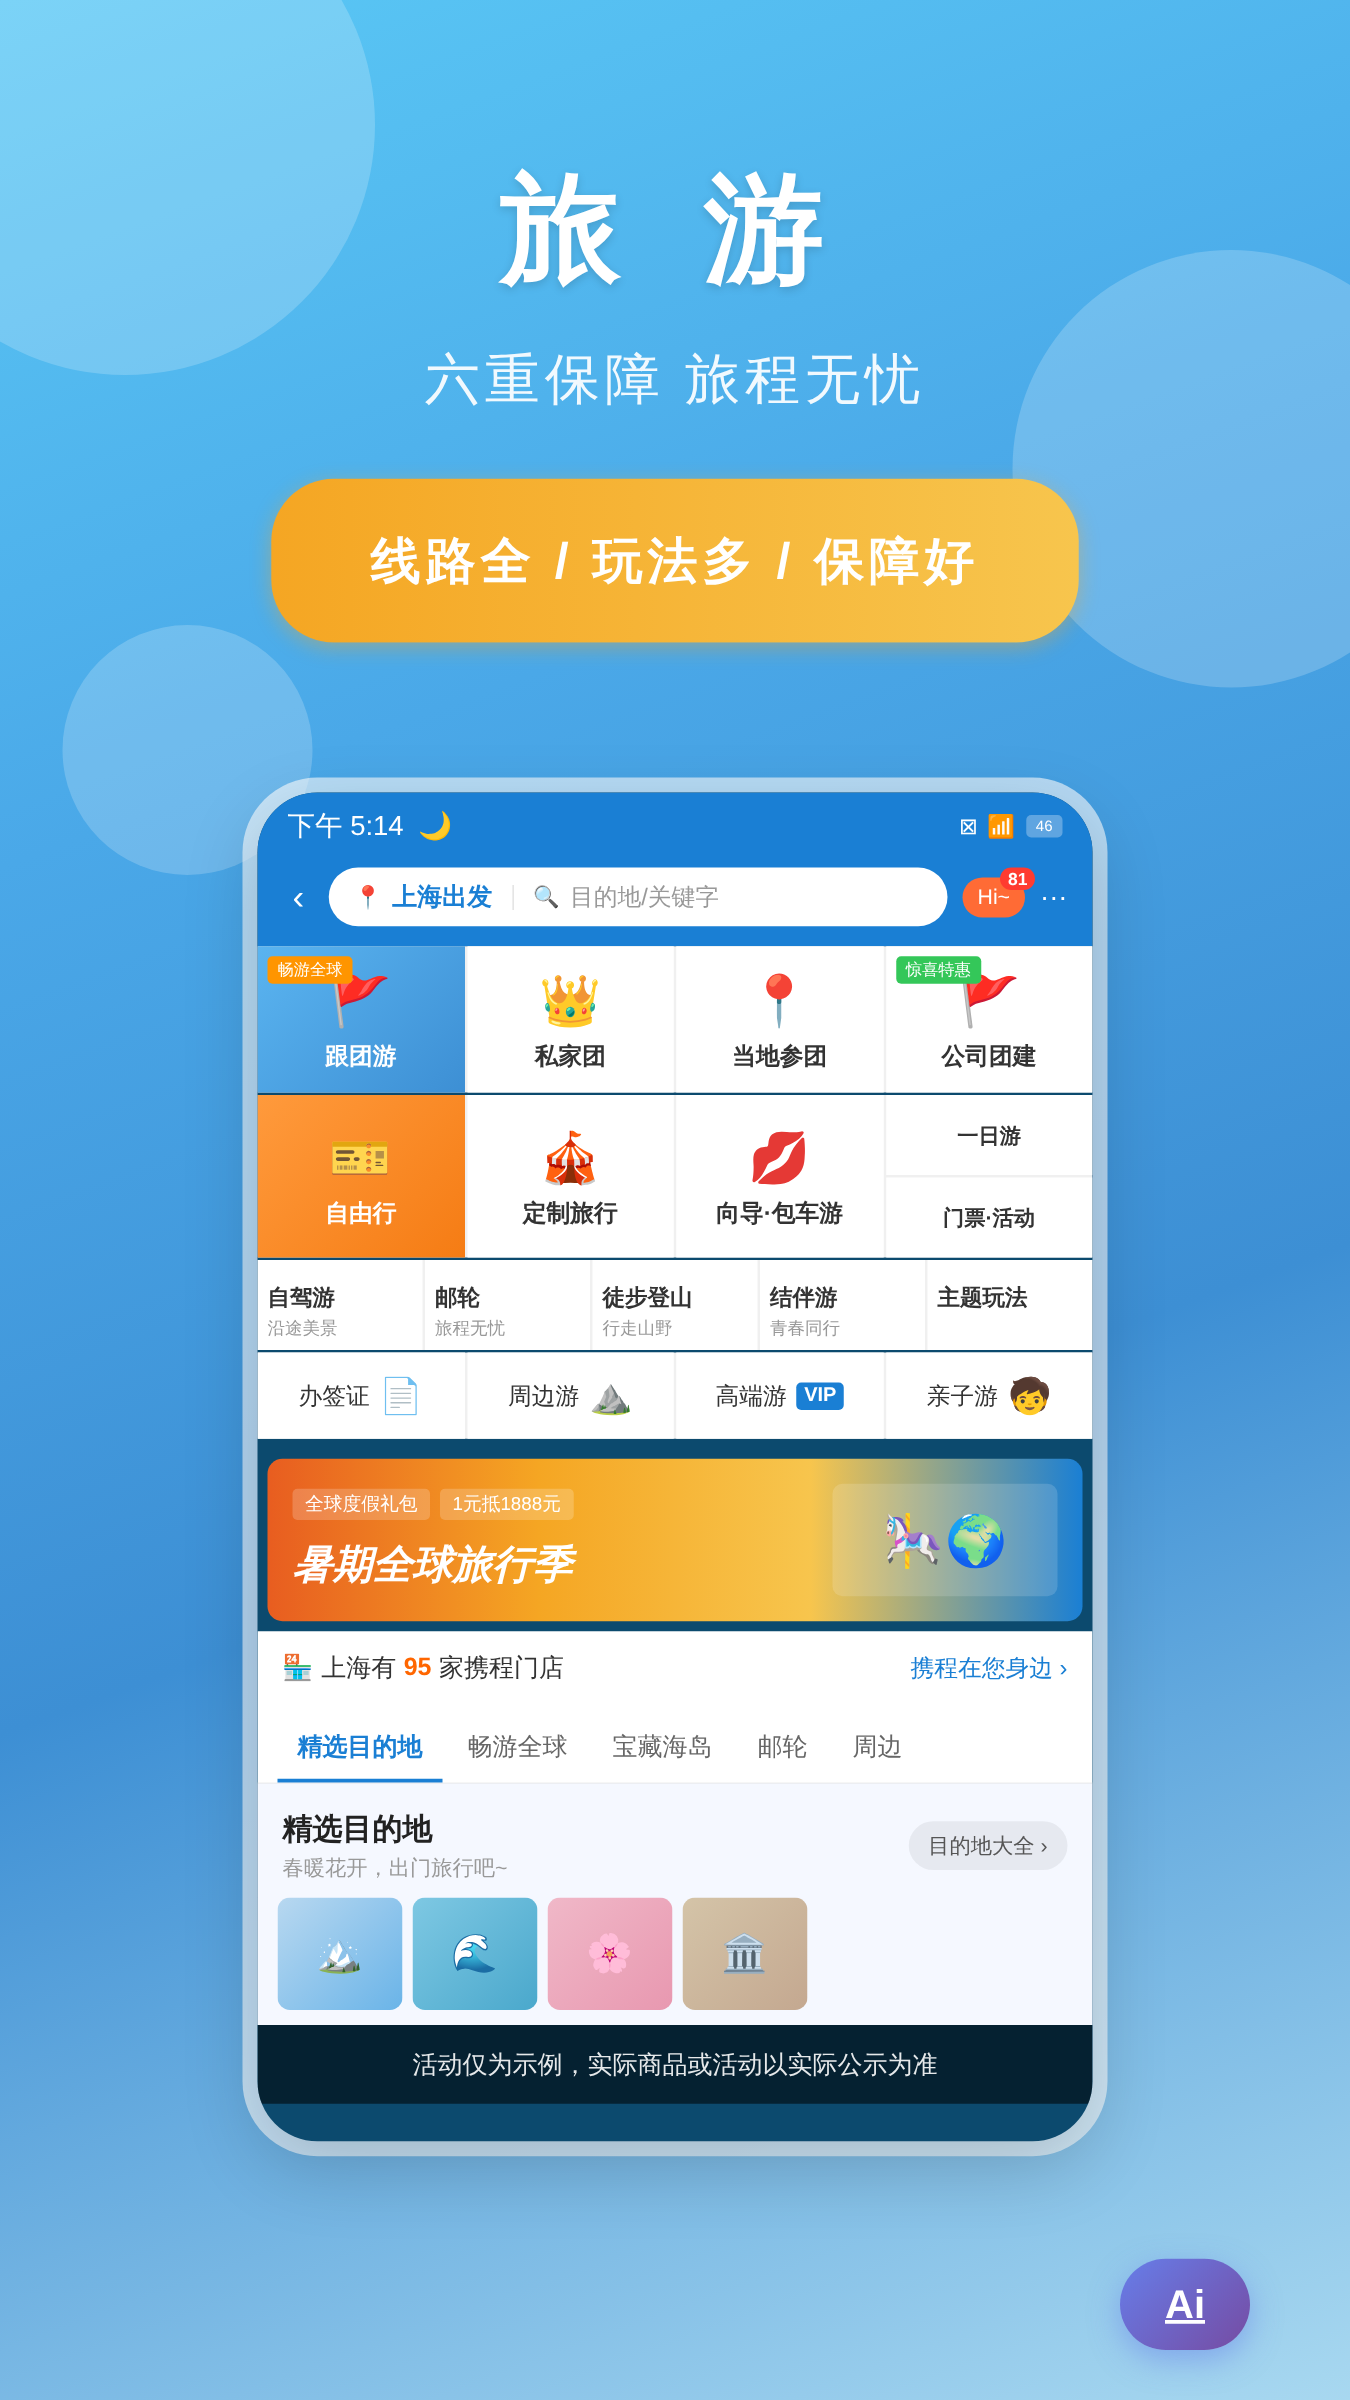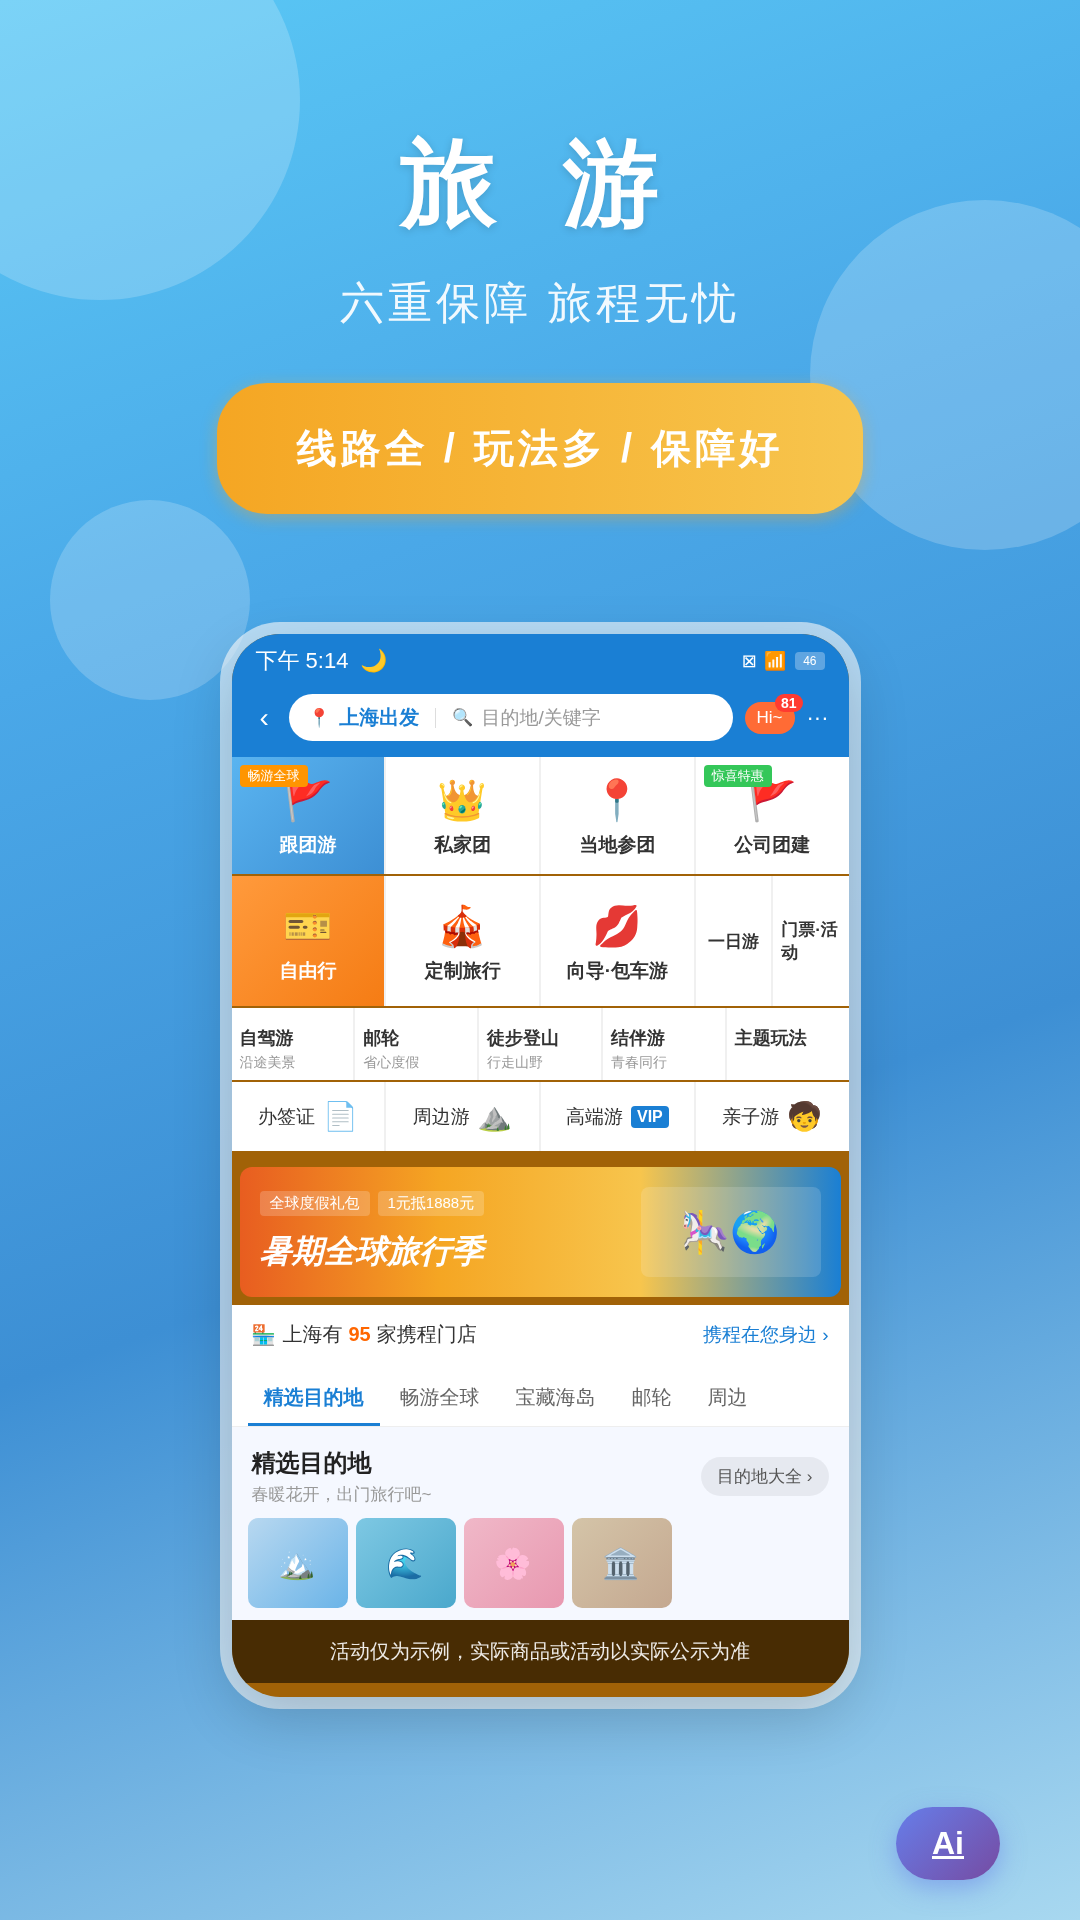--- a/index.html
+++ b/index.html
@@ -48,26 +48,26 @@
 
     
     .phone-wrapper {
       display: flex;
       justify-content: center;
       margin-top: 60px;
       position: relative;
       z-index: 3;
     }
     .phone-frame {
-      width: 617px;
-      background: #a16207;
+      width: 668px;
+      background: #0c4a6e;
       border-radius: 48px;
       box-shadow: 0 20px 60px rgba(0,0,0,0.18), 0 0 0 12px rgba(255,255,255,0.6);
       overflow: hidden;
-      padding-bottom: 14px;
+      padding-bottom: 30px;
     }
 
     
     .status-bar {
       background: #1a7fd4;
       display: flex;
       justify-content: space-between;
       align-items: center;
       padding: 12px 24px 8px;
     }
@@ -219,21 +219,21 @@
     
     .grid-row-2 {
       display: grid;
       grid-template-columns: 1fr 1fr 1fr 1fr;
       gap: 2px;
       background: #f0f0f0;
       margin-top: 2px;
     }
     .grid-cell-right-pair {
       display: flex;
-      flex-direction: row;
+      flex-direction: column;
       gap: 2px;
     }
     .grid-cell-small {
       background: white;
       display: flex;
       flex-direction: column;
       align-items: center;
       justify-content: center;
       padding: 12px 8px;
       flex: 1;
@@ -581,21 +581,21 @@
         </div>
       </div>
 
       <div class="text-row">
         <div class="text-cell">
           <div class="text-cell-title">自驾游</div>
           <div class="text-cell-sub">沿途美景</div>
         </div>
         <div class="text-cell">
           <div class="text-cell-title">邮轮</div>
-          <div class="text-cell-sub">省心度假</div>
+          <div class="text-cell-sub">旅程无忧</div>
         </div>
         <div class="text-cell">
           <div class="text-cell-title">徒步登山</div>
           <div class="text-cell-sub">行走山野</div>
         </div>
         <div class="text-cell">
           <div class="text-cell-title">结伴游</div>
           <div class="text-cell-sub">青春同行</div>
         </div>
         <div class="text-cell">

